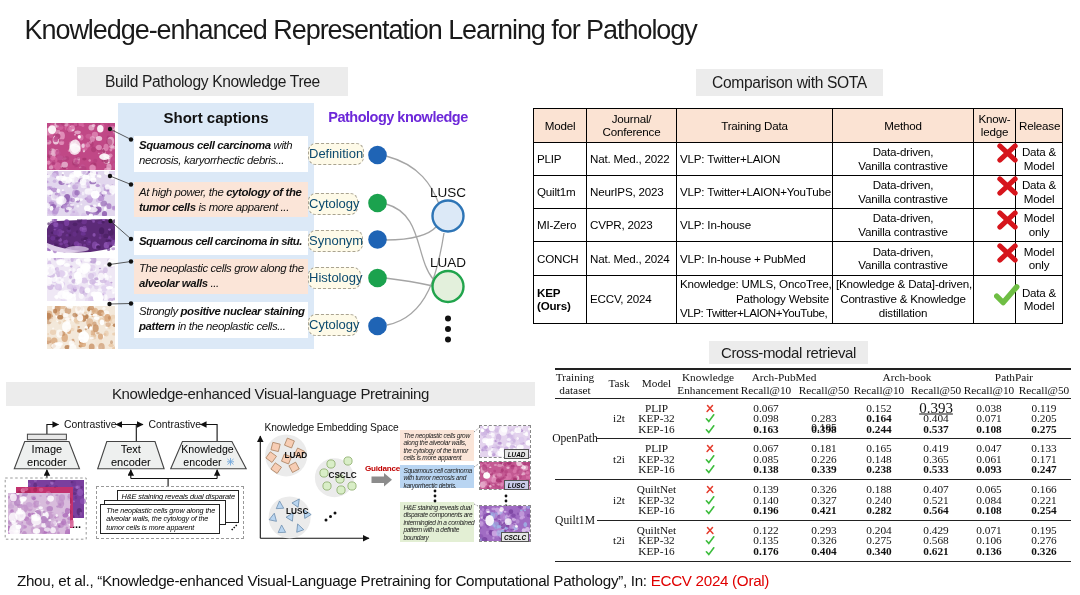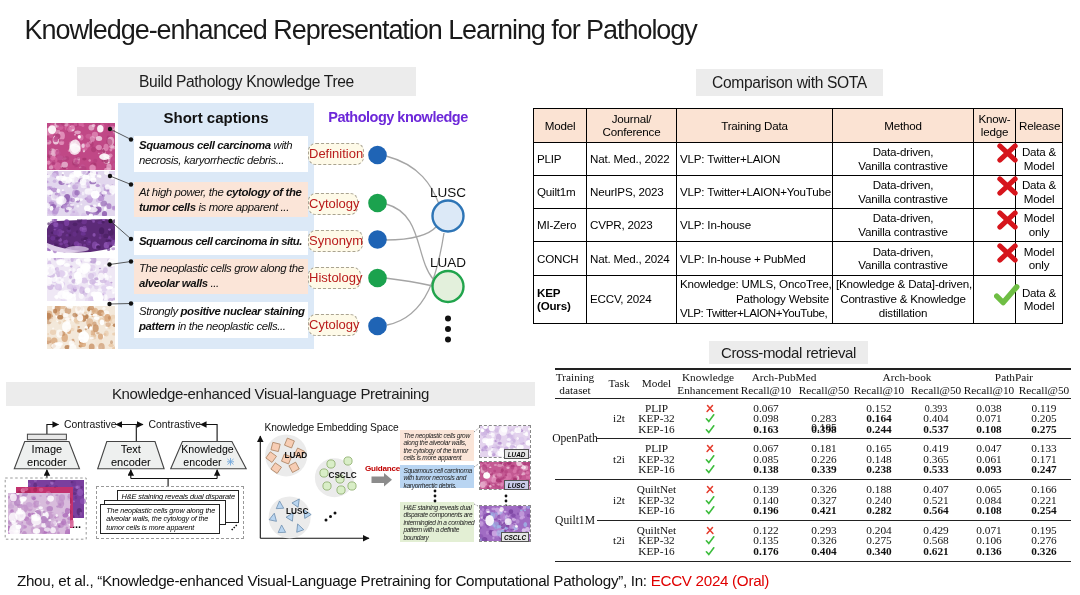--- a/index.html
+++ b/index.html
@@ -1,31 +1,31 @@
 <!DOCTYPE html>
 <html><head><meta charset="utf-8">
 <style>
   * { margin:0; padding:0; box-sizing:border-box; }
   html,body { width:1080px; height:595px; background:#fff; font-family:"Liberation Sans",sans-serif; position:relative; overflow:hidden; }
   .abs { position:absolute; }
   .bar { position:absolute; background:#ececec; color:#1c1c1c; text-align:center; font-size:15.6px; letter-spacing:-0.35px; }
   .cap { position:absolute; left:134px; width:174px; font-style:italic; font-size:11.4px; letter-spacing:-0.38px; line-height:15.2px; color:#111; padding:2.5px 0 0 5px; white-space:nowrap; }
   .peach { background:#fbe5d8; }
-  .lbl { position:absolute; left:308px; background:#fefae8; border:1px dashed #a9a391; border-radius:8px; font-size:13px; color:#b91c1c; text-align:center; height:22px; line-height:20px; }
+  .lbl { position:absolute; left:308px; background:#fefae8; border:1px dashed #a9a391; border-radius:8px; font-size:13px; color:#0c4a6e; text-align:center; height:22px; line-height:20px; }
   table.sota { position:absolute; left:533px; top:108px; width:530px; border-collapse:collapse; table-layout:fixed; font-size:11.6px; letter-spacing:-0.2px; color:#000; line-height:13.5px; }
   table.sota td, table.sota th { border:1px solid #000; padding:0 3px; font-weight:normal; overflow:hidden; white-space:nowrap; }
   table.sota th { background:#fbe3d3; text-align:center; }
   .xm   { display:inline-block; vertical-align:middle; }
   .cm { position:absolute; font-family:"Liberation Serif",serif; font-size:11.3px; color:#111; white-space:nowrap; }
   .cmc { transform:translate(-50%,-50%); }
   .rule { position:absolute; background:#222; }
 </style></head>
 <body>
 <div class="abs" style="left:24.5px;top:15px;font-size:27px;letter-spacing:-1.05px;color:#1a1a1a;">Knowledge-enhanced Representation Learning for Pathology</div>
-<div class="bar" style="left:77px;top:67px;width:339px;height:29px;line-height:29px;">Build Pathology Knowledge Tree</div>
+<div class="bar" style="left:77px;top:67px;width:271px;height:29px;line-height:29px;">Build Pathology Knowledge Tree</div>
 <div class="bar" style="left:696px;top:69px;width:187px;height:27px;line-height:27px;">Comparison with SOTA</div>
 <div class="bar" style="left:709px;top:341px;width:159px;height:23px;line-height:23px;font-size:15px;">Cross-modal retrieval</div>
 <div class="bar" style="left:6px;top:382px;width:529px;height:24px;line-height:24px;font-size:15px;">Knowledge-enhanced Visual-language Pretraining</div>
 <div class="abs" style="left:118px;top:103px;width:196px;height:246px;background:#dce9f7;"></div>
 <div class="abs" style="left:118px;top:109px;width:196px;text-align:center;font-weight:bold;font-size:15px;color:#111;">Short captions</div>
 <div class="abs" style="left:320px;top:109px;width:156px;text-align:center;font-weight:bold;font-size:14.5px;letter-spacing:-0.5px;color:#6d28d9;">Pathology knowledge</div>
 <div class="cap" style="top:135.5px;height:36.5px;background:#fff;"><b>Squamous cell carcinoma</b> with<br>necrosis, karyorrhectic debris...</div>
 <div class="cap peach" style="top:182px;height:35px;">At high power, the <b>cytology of the</b><br><b>tumor cells</b> is more apparent ...</div>
 <div class="cap" style="top:231px;height:24px;background:#fff;letter-spacing:-0.55px;"><b>Squamous cell carcinoma in situ.</b></div>
 <div class="cap peach" style="top:258.5px;height:35px;">The neoplastic cells grow along the<br><b>alveolar walls</b> ...</div>
@@ -944,21 +944,21 @@
 <div class="cm cmc" style="left:656.5px;top:407.5px;font-size:11.3px;">PLIP</div>
 <div class="cm cmc" style="left:710px;top:407.5px;"><svg width="9" height="9" viewBox="0 0 9 9" style="vertical-align:-1px">
       <g stroke="#e43b2c" stroke-width="1.5" stroke-linecap="round">
         <line x1="2" y1="1.5" x2="7.4" y2="7.5"></line>
         <line x1="7" y1="1.5" x2="1.6" y2="7.5"></line>
       </g>
     </svg></div>
 <div class="cm cmc" style="left:766px;top:407.5px;font-size:11.3px;">0.067</div>
 <div class="cm cmc" style="left:824px;top:407.5px;font-size:11.3px;margin-top:19px;">0.185</div>
 <div class="cm cmc" style="left:879px;top:407.5px;font-size:11.3px;">0.152</div>
-<div class="cm cmc" style="left:936px;top:407.5px;font-size:10px;">0.393</div>
+<div class="cm cmc" style="left:936px;top:407.5px;font-size:15px;text-decoration:underline;">0.393</div>
 <div class="cm cmc" style="left:989px;top:407.5px;font-size:11.3px;">0.038</div>
 <div class="cm cmc" style="left:1044px;top:407.5px;font-size:11.3px;">0.119</div>
 <div class="cm cmc" style="left:656.5px;top:418.0px;font-size:11.3px;">KEP-32</div>
 <div class="cm cmc" style="left:710px;top:418.0px;"><svg width="10" height="9" viewBox="0 0 10 9" style="vertical-align:-1px">
       <path d="M1.4,4.8 L3.8,7.4 L8.8,0.8" stroke="#3dbd3d" stroke-width="1.6" fill="none" stroke-linecap="round"></path>
     </svg></div>
 <div class="cm cmc" style="left:766px;top:418.0px;font-size:11.3px;">0.098</div>
 <div class="cm cmc" style="left:824px;top:418.0px;font-size:11.3px;">0.283</div>
 <div class="cm cmc" style="left:879px;top:418.0px;font-size:11.3px;font-weight:bold;">0.164</div>
 <div class="cm cmc" style="left:936px;top:418.0px;font-size:11.3px;">0.404</div>

